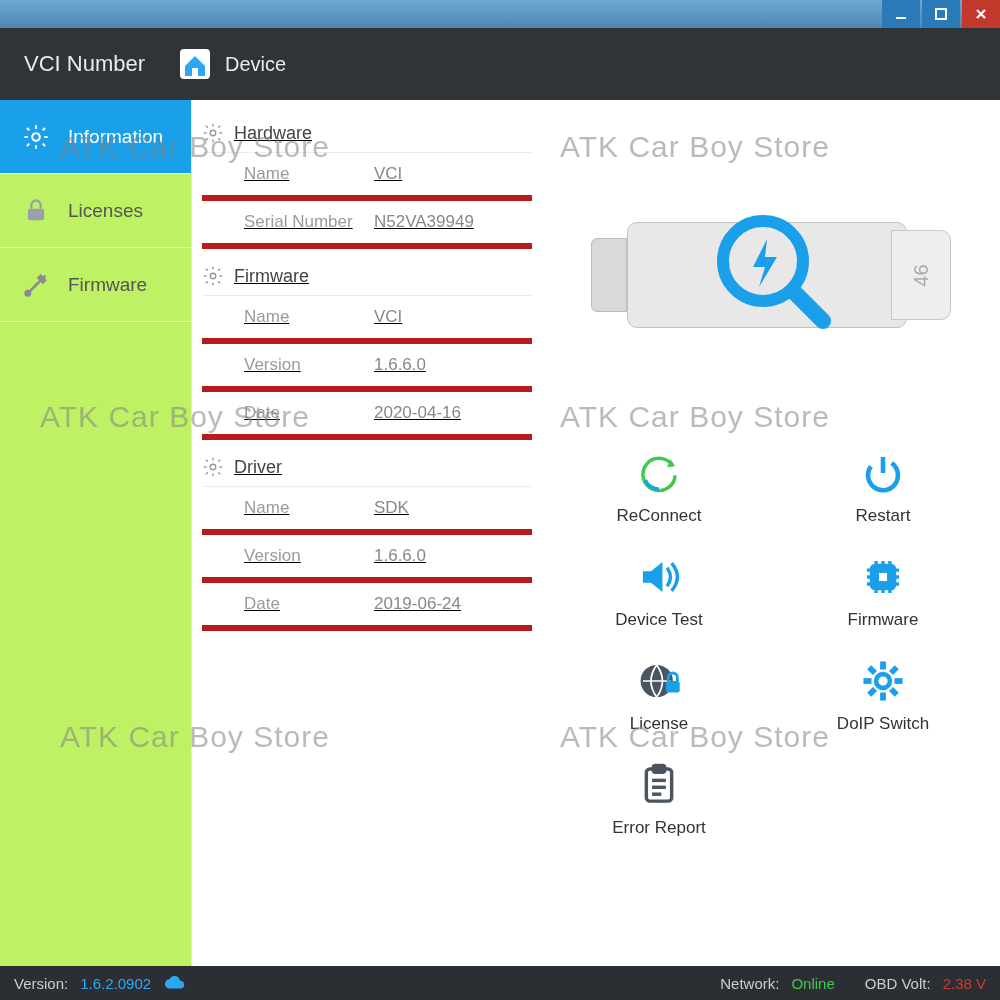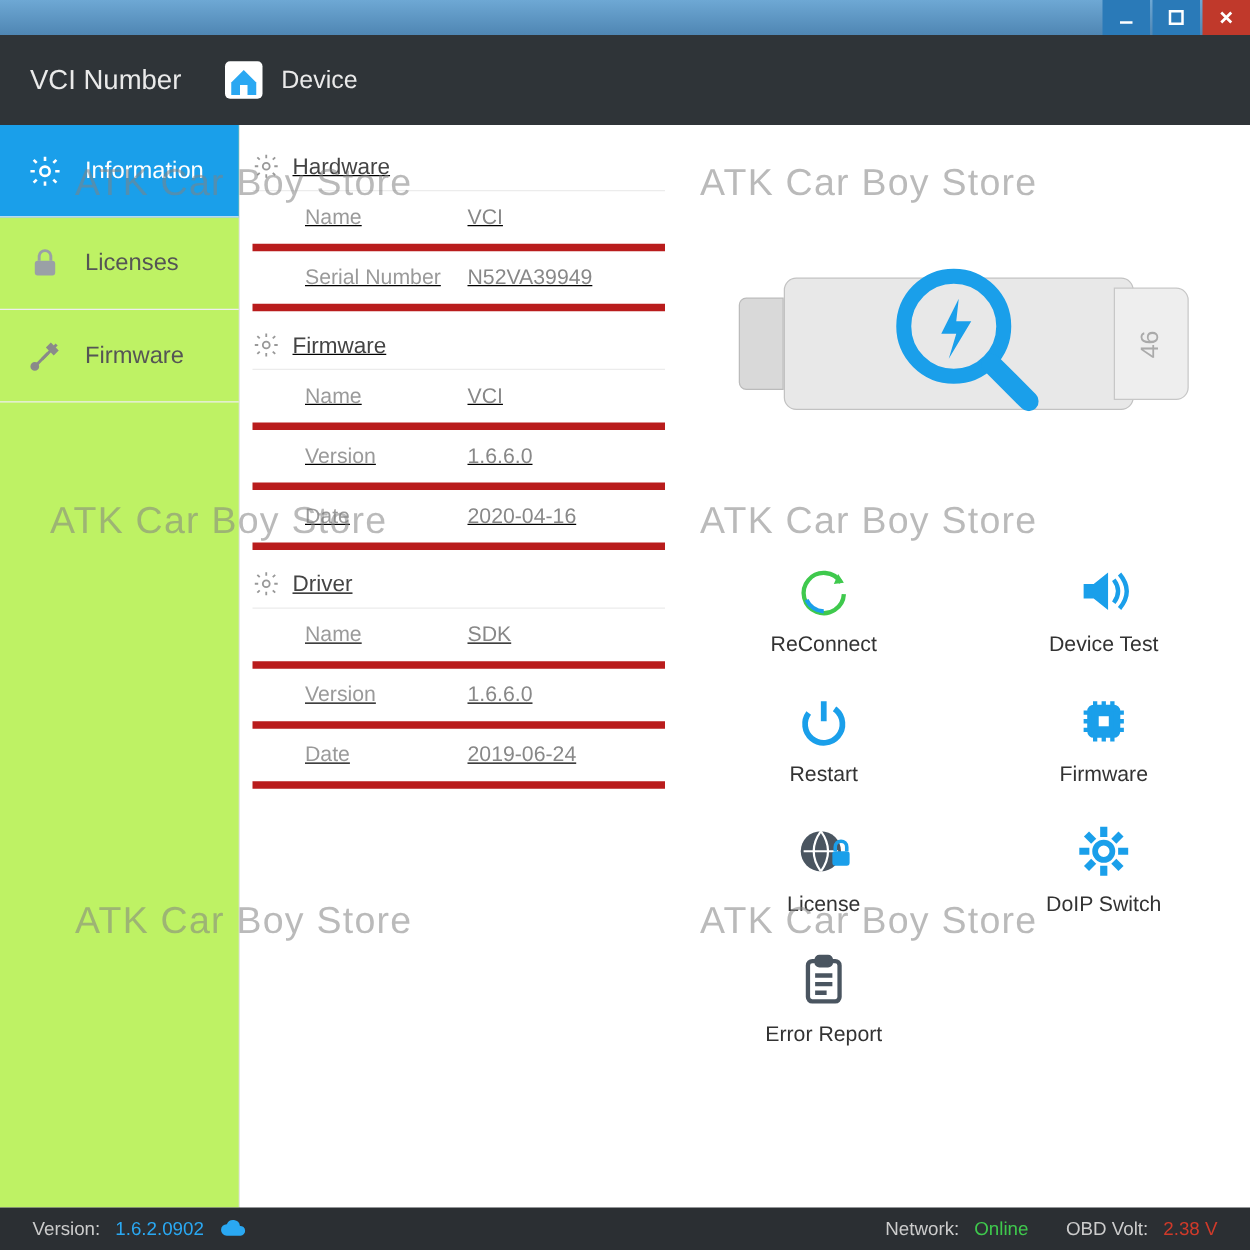--- a/index.html
+++ b/index.html
@@ -42,21 +42,21 @@
 .stick .body1 { position: absolute; left: 0; top: 20px; width: 36px; height: 74px; background: #d9d9d9; border-radius: 6px 0 0 6px; border: 1px solid #bbb; }
 .stick .body2 { position: absolute; left: 36px; top: 4px; width: 280px; height: 106px; background: #e8e8e8; border: 1px solid #c2c2c2; border-radius: 10px; }
 .stick .body3 { position: absolute; right: 0; top: 12px; width: 60px; height: 90px; background: #eee; border: 1px solid #c7c7c7; border-radius: 0 10px 10px 0; display:flex;align-items:center;justify-content:center;color:#aaa;font-size:20px; }
 .stick .body3 span{ transform: rotate(-90deg); }
 .mag { position: absolute; left: 50%; top: 50%; width: 120px; height: 120px; transform: translate(-50%,-55%); }
 
 .actions { margin-top: 20px; display: grid; grid-template-columns: repeat(2, 1fr); gap: 28px 26px; justify-items: center; }
 .action { display: flex; flex-direction: column; align-items: center; gap: 10px; cursor: pointer; font-size: 17px; color: #333; }
 .action .ai { width: 46px; height: 46px; display: flex; align-items: center; justify-content: center; color: #1a9fea; }
 
-.statusbar { height: 34px; background: #2b2f33; color: #ccc; display: flex; align-items: center; padding: 0 26px; font-size: 15px; gap: 12px; }
+.statusbar { height: 34px; background: #2b2f33; color: #ccc; display: flex; align-items: center; padding: 0 14px; font-size: 15px; gap: 12px; }
 .statusbar .ver { color: #2aa8f2; }
 .statusbar .spacer { flex: 1; }
 .statusbar .online { color: #3fc94d; }
 .statusbar .volt { color: #d03a2a; }
 .cloud-icon { width: 22px; height: 22px; }
 
 .watermark { position: absolute; color: rgba(130,130,130,0.55); font-size: 30px; font-family: Arial; letter-spacing: 1px; pointer-events: none; z-index: 50; }
 </style>
 </head>
 <body>
@@ -214,36 +214,36 @@
                 <svg viewBox="0 0 40 40" fill="none" stroke-width="3">
                   <path d="M32 14 A14 14 0 1 0 34 22" stroke="#3fc94d"></path>
                   <path d="M8 26 A14 14 0 0 0 20 34" stroke="#1a9fea"></path>
                   <path d="M30 8 l4 6 -7 1 z" fill="#3fc94d"></path>
                 </svg>
               </span>
             <span>ReConnect</span>
           </div>
           <div class="action">
             <span class="ai">
+                <svg viewBox="0 0 40 40" fill="none" stroke="#1a9fea" stroke-width="4">
+                  <circle cx="20" cy="22" r="13" stroke-dasharray="60 20" transform="rotate(-50 20 22)"></circle>
+                  <line x1="20" y1="6" x2="20" y2="20"></line>
+                </svg>
+              </span>
+            <span>Restart</span>
+          </div>
+          <div class="action">
+            <span class="ai">
                 <svg viewBox="0 0 40 40" fill="#1a9fea">
                   <path d="M6 15 h7 l10 -8 v26 l-10 -8 h-7 z"></path>
                   <path d="M27 12 q6 8 0 16" fill="none" stroke="#1a9fea" stroke-width="3"></path>
                   <path d="M31 8 q10 12 0 24" fill="none" stroke="#1a9fea" stroke-width="3"></path>
                 </svg>
               </span>
             <span>Device Test</span>
-          </div>
-          <div class="action">
-            <span class="ai">
-                <svg viewBox="0 0 40 40" fill="none" stroke="#1a9fea" stroke-width="4">
-                  <circle cx="20" cy="22" r="13" stroke-dasharray="60 20" transform="rotate(-50 20 22)"></circle>
-                  <line x1="20" y1="6" x2="20" y2="20"></line>
-                </svg>
-              </span>
-            <span>Restart</span>
           </div>
           <div class="action">
             <span class="ai">
                 <svg viewBox="0 0 40 40" fill="none" stroke="#1a9fea" stroke-width="3">
                   <rect x="10" y="10" width="20" height="20" rx="3" fill="#1a9fea"></rect>
                   <rect x="15" y="15" width="10" height="10" fill="#fff"></rect>
                   <path d="M14 6v4M20 6v4M26 6v4M14 30v4M20 30v4M26 30v4M6 14h4M6 20h4M6 26h4M30 14h4M30 20h4M30 26h4"></path>
                 </svg>
               </span>
             <span>Firmware</span>

